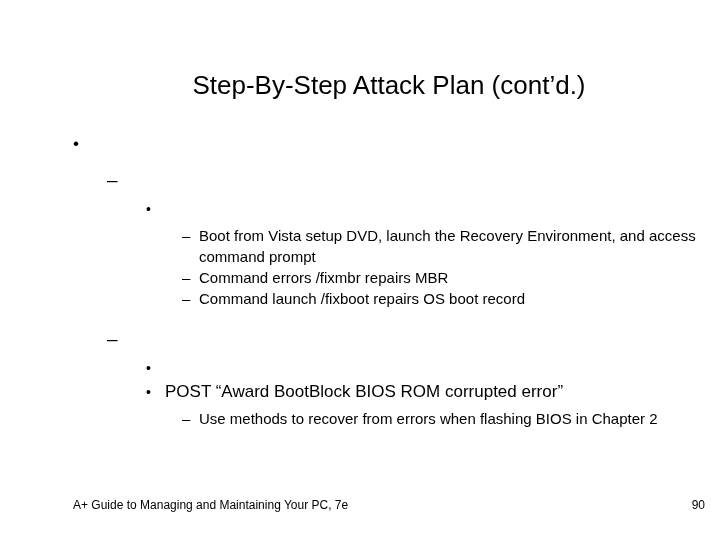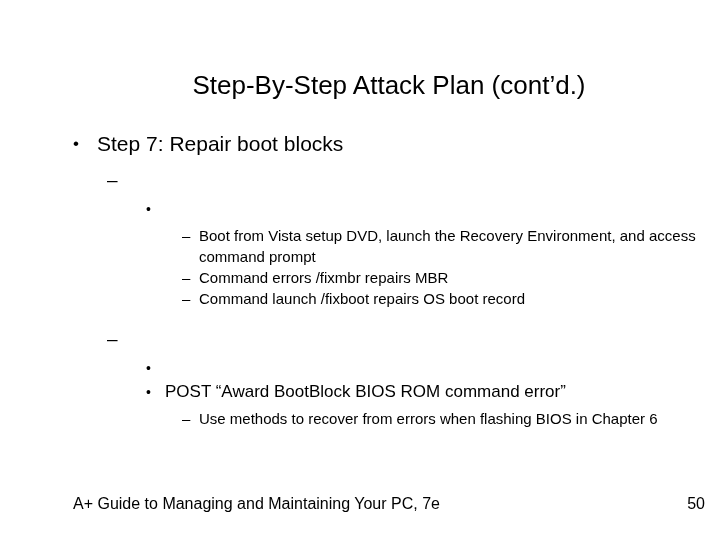--- a/index.html
+++ b/index.html
@@ -102,39 +102,39 @@
   .gap-small    { margin-top: 4px; }
 
   
   .footer {
     position: absolute;
     left: 44px;
     right: 44px;
     top: 496px;
     height: 18px;
     display: flex;
+    align-items: center;
     justify-content: space-between;
-    font-size: 16px;
+    font-size: 12px;
     line-height: 16px;
   }
   .footer-text { white-space: nowrap; }
   .footer-page { white-space: nowrap; }
 </style>
 </head>
 <body>
 
 <div class="slide">
 
   <h1 class="slide-title">Step-By-Step Attack Plan (cont’d.)</h1>
 
   <div class="body-block">
 
     <div class="line bullet-row lvl1">
       <span class="bullet-mark">•</span>
-      <span class="bullet-text">Step 7: Repair boot blocks</span>
     </div>
 
     <div class="line bullet-row lvl2 gap-lvl2-top">
       <span class="bullet-mark">–</span>
     </div>
 
     <div class="line bullet-row lvl3 gap-small">
       <span class="bullet-mark">•</span>
     </div>
 
@@ -156,28 +156,28 @@
     <div class="line bullet-row lvl2 gap-section">
       <span class="bullet-mark">–</span>
     </div>
 
     <div class="line bullet-row lvl3 gap-small">
       <span class="bullet-mark">•</span>
     </div>
 
     <div class="line bullet-row lvl3">
       <span class="bullet-mark">•</span>
-      <span class="bullet-text">POST “Award BootBlock BIOS ROM command error”</span>
+      <span class="bullet-text">POST “Award BootBlock BIOS ROM corrupted error”</span>
     </div>
 
     <div class="line bullet-row lvl4 gap-small">
       <span class="bullet-mark">–</span>
-      <span class="bullet-text">Use methods to recover from errors when flashing BIOS in Chapter 6</span>
+      <span class="bullet-text">Use methods to recover from errors when flashing BIOS in Chapter 2</span>
     </div>
 
   </div>
 
   <div class="footer">
     <span class="footer-text">A+ Guide to Managing and Maintaining Your PC, 7e</span>
-    <span class="footer-page">50</span>
+    <span class="footer-page">90</span>
   </div>
 
 </div>
 
 </body></html>

